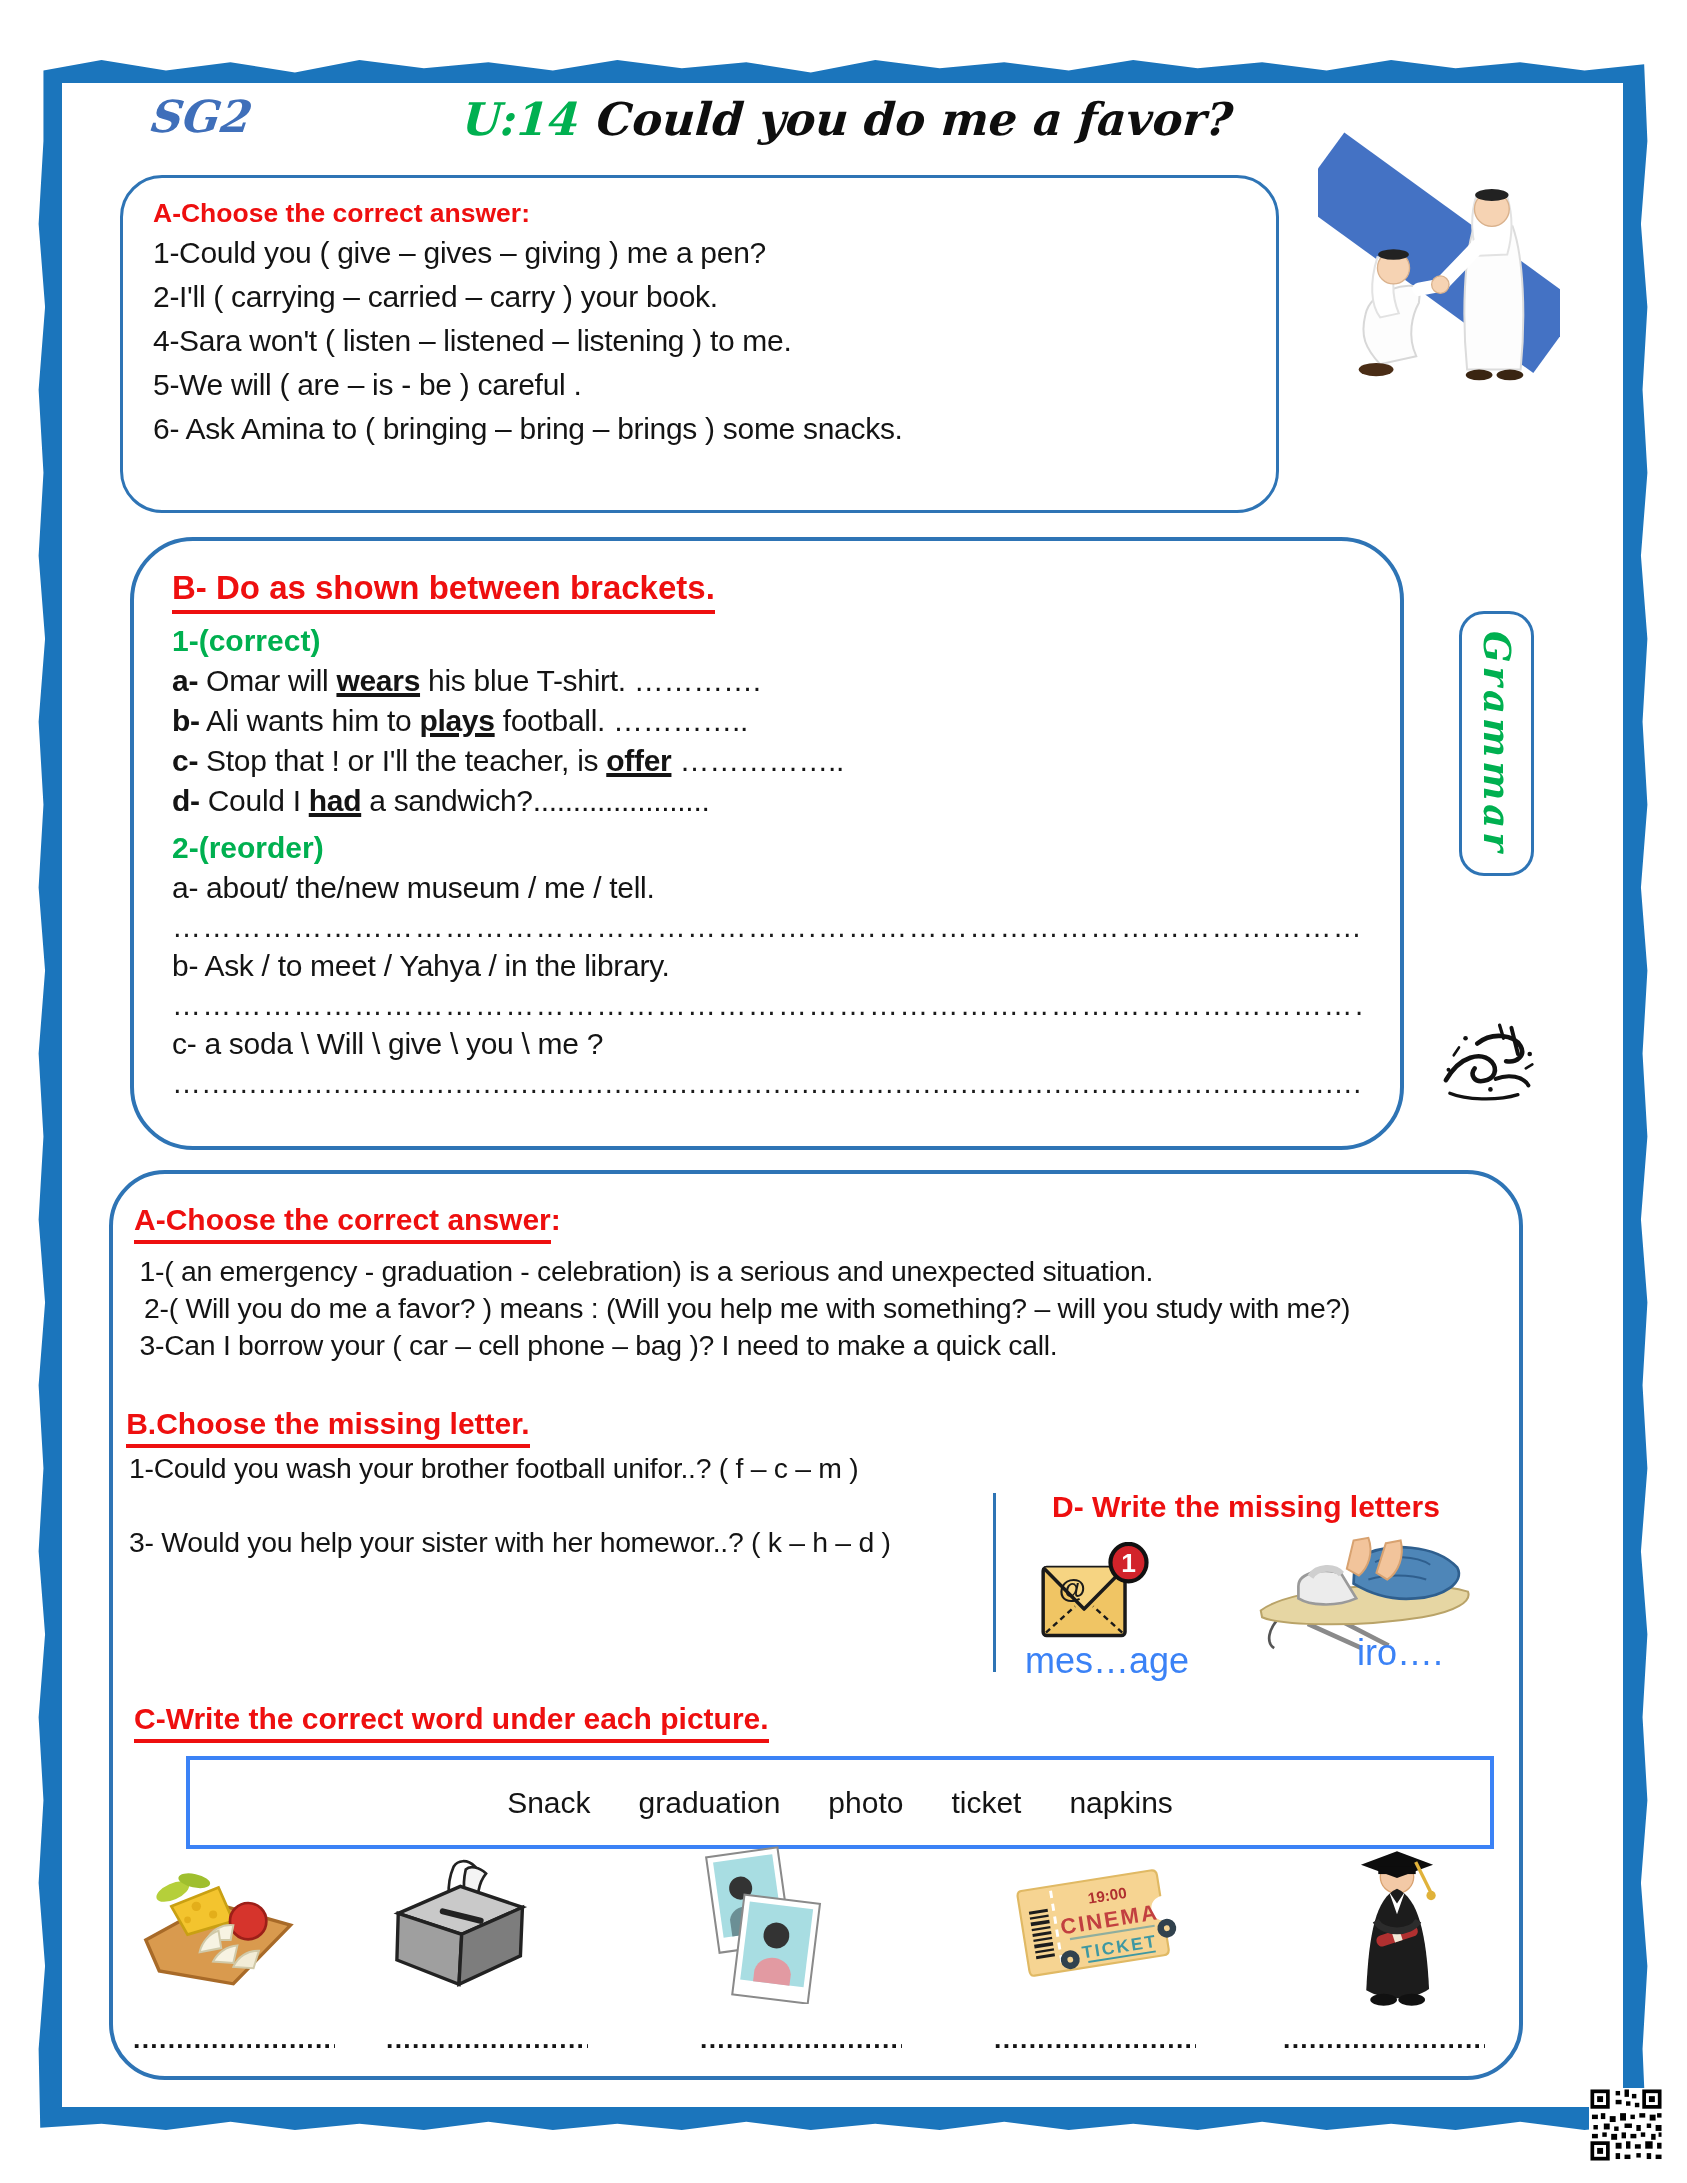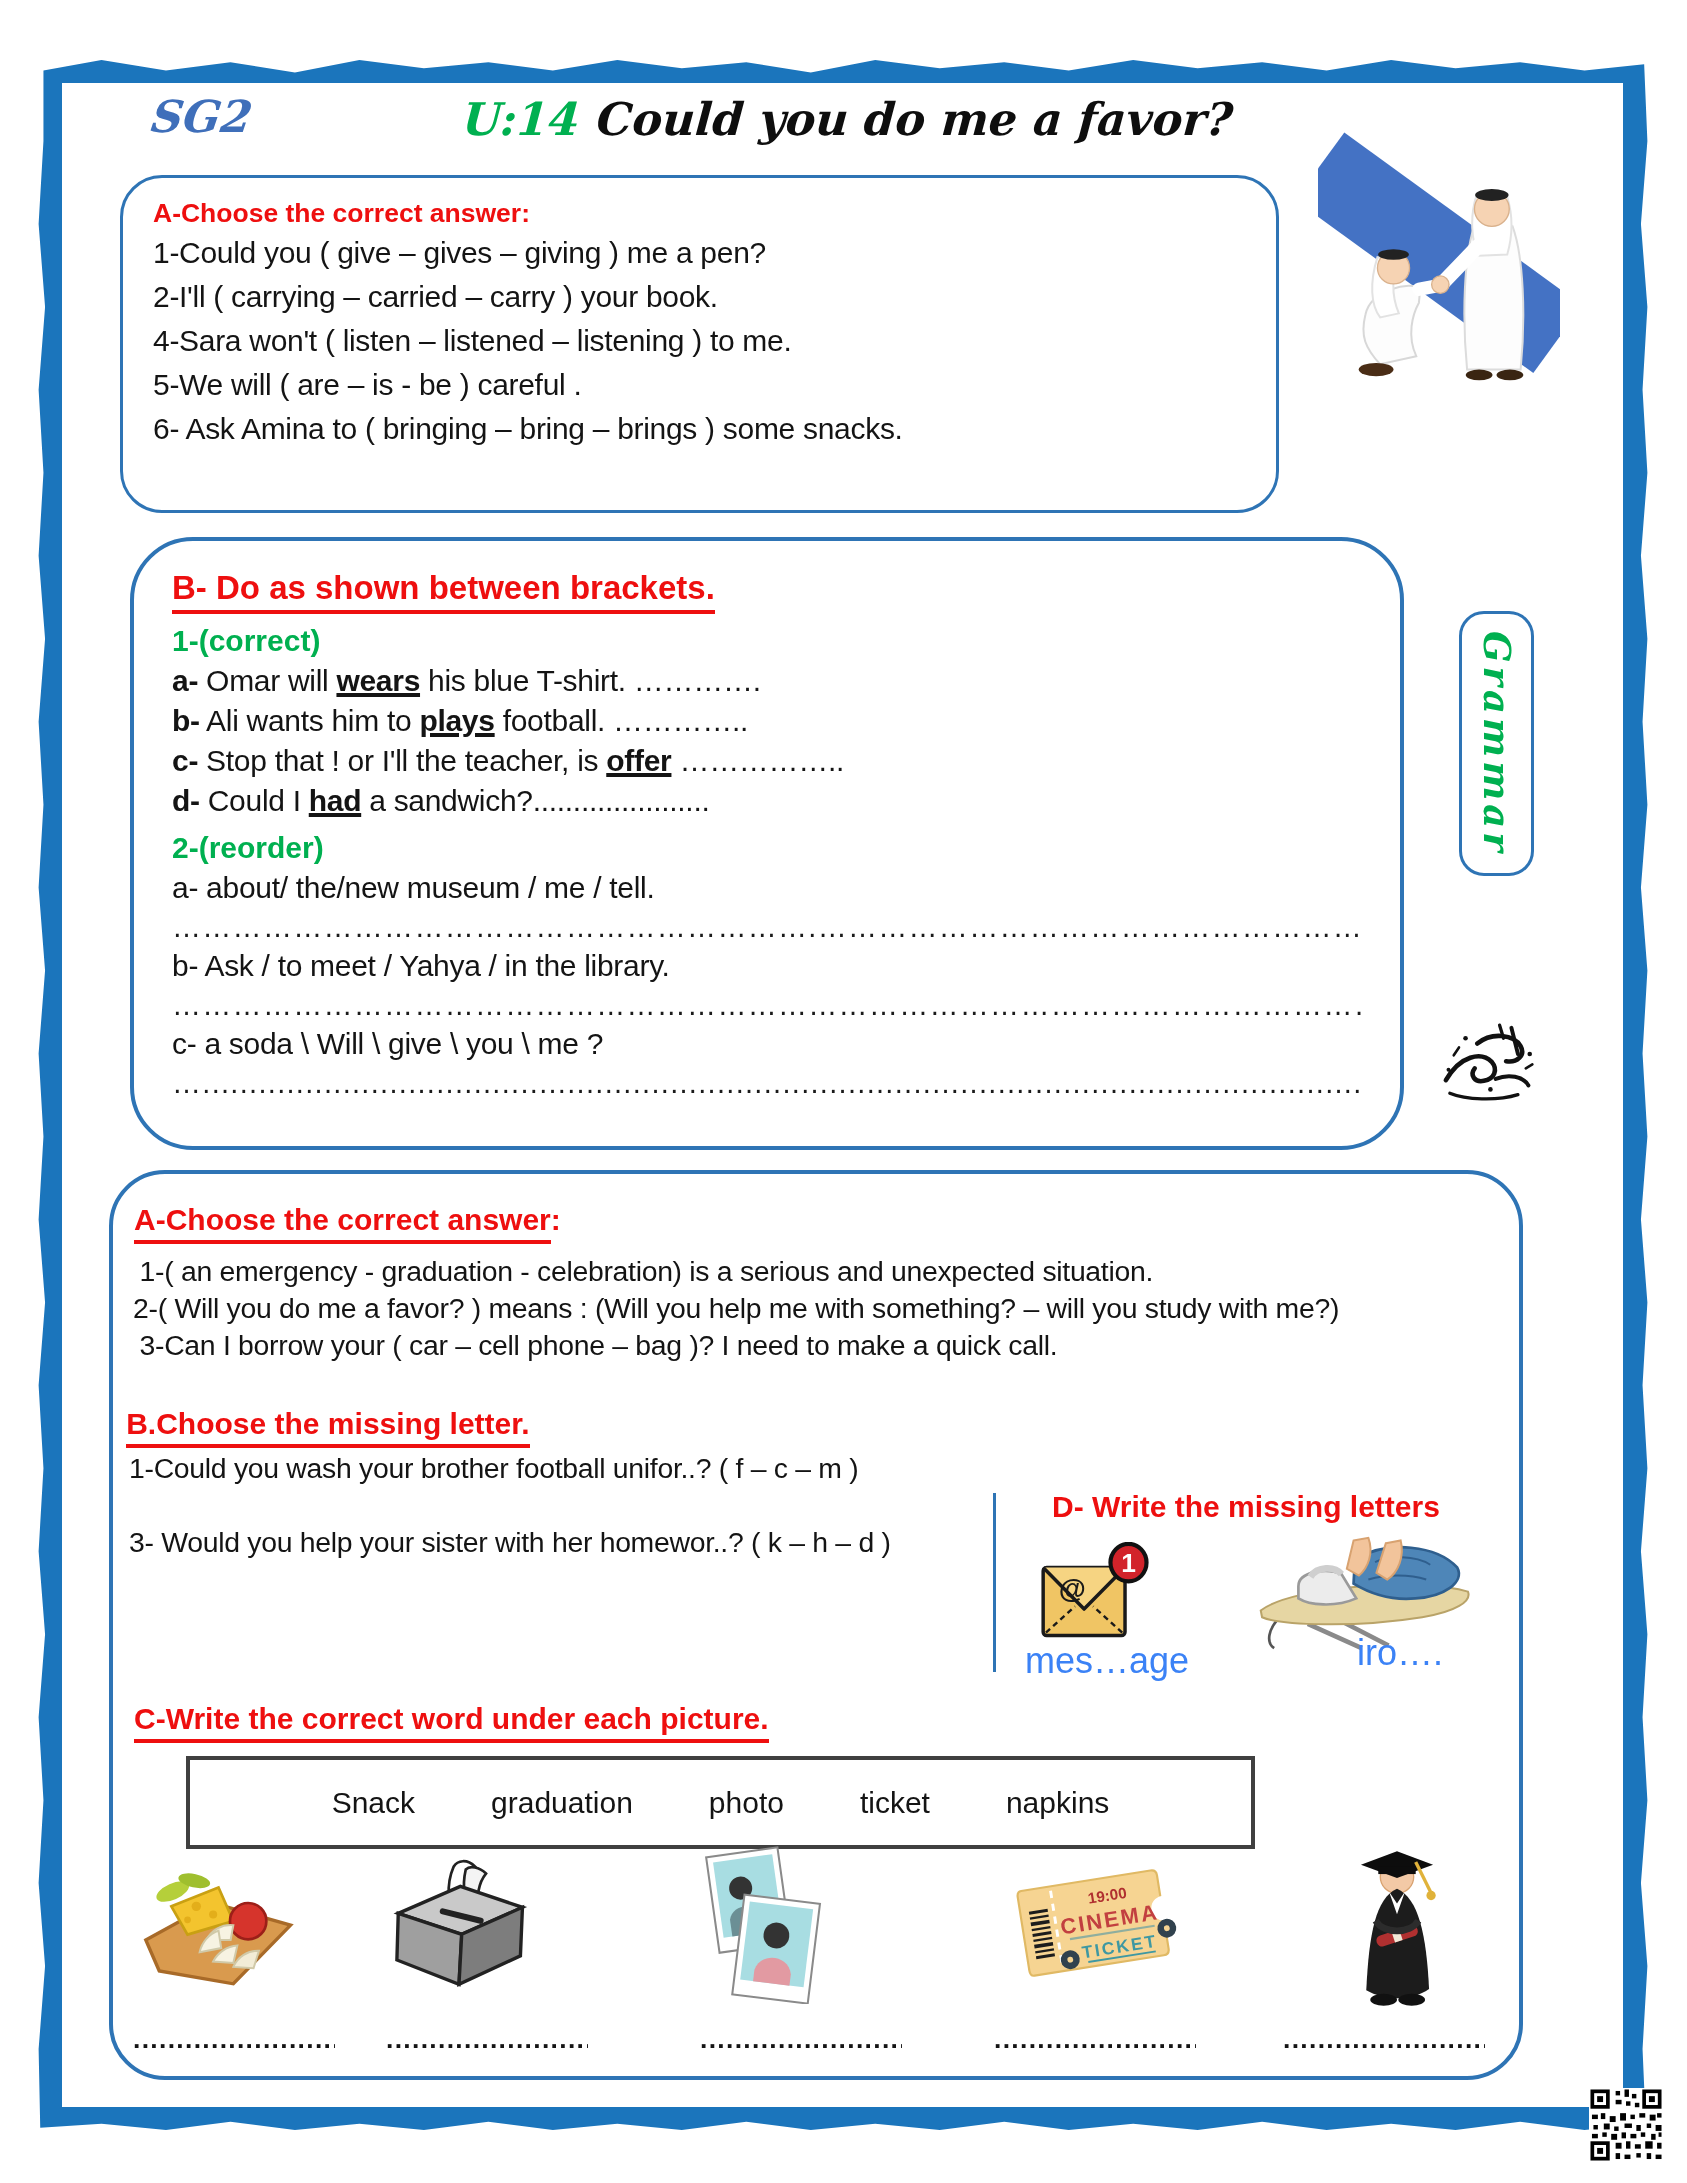--- a/index.html
+++ b/index.html
@@ -26,22 +26,22 @@
   .b1-item{font-size:30px;line-height:40px;white-space:nowrap;letter-spacing:-0.3px}
   .kw{font-weight:bold;text-decoration:underline;text-decoration-thickness:4px}
   .bold{font-weight:bold}
   .dotline{font-size:29px;line-height:38px;white-space:nowrap;overflow:hidden;letter-spacing:1.3px;color:#1a1a1a;max-width:1197px}
   .grammar-box{left:1459px;top:611px;width:75px;height:265px;border-radius:25px;display:flex;align-items:center;justify-content:center}
   .grammar-text{writing-mode:vertical-rl;text-orientation:sideways;font-size:37px;color:#00b050;letter-spacing:4px}
   .box-main{left:109px;top:1170px;width:1414px;height:910px;border-radius:56px;border-width:4px}
   .m-h{position:absolute;font-weight:bold;color:#ee0f0f;font-size:30px;white-space:nowrap}
   .m-t{position:absolute;font-size:28.4px;white-space:nowrap;color:#141414;letter-spacing:-0.3px}
   .divider{position:absolute;left:880px;top:319px;width:3.3px;height:179px;background:#2e74b5}
-  .wordbank{position:absolute;left:73px;top:582px;width:1069px;height:93px;border:4px solid #404040;
-            display:flex;align-items:center;justify-content:center;gap:76px;font-size:30px;background:#fff}
+  .wordbank{position:absolute;left:73px;top:582px;width:1308px;height:93px;border:4px solid #3b82f6;
+            display:flex;align-items:center;justify-content:center;gap:48px;font-size:30px;background:#fff}
   .ansline{position:absolute;top:850px;font-size:26.5px;font-weight:bold;letter-spacing:1.3px;white-space:nowrap;overflow:hidden;width:202px}
   .label-big{position:absolute;font-size:36px;color:#3b82f6}
   .imgwrap{position:absolute}
   .tilt{transform:rotate(-9deg)}
 </style>
 </head>
 <body>
 
 <div class="frame"></div>
 <div class="frame-inner"></div>
@@ -117,21 +117,21 @@
     <circle cx="48" cy="34" r="3.5" fill="#111"></circle>
       <circle cx="86" cy="112" r="3.5" fill="#111"></circle>
     <circle cx="146" cy="58" r="3.5" fill="#111"></circle>
       <circle cx="22" cy="82" r="3" fill="#111"></circle>
   </svg>
 </div>
 
 <div class="box box-main">
   <div class="m-h" style="left:21px;top:29px"><span class="u-red" style="border-bottom-width:4px">A-Choose the correct answer</span><span>: </span></div>
   <div class="m-t" style="left:26.5px;top:81px">1-( an emergency -  graduation - celebration) is a serious and unexpected situation.</div>
-  <div class="m-t" style="left:20px;top:118px">2-( Will you do me a favor? ) means : (Will you help me with something? – will you study with me?)</div>
+  <div class="m-t" style="left:31px;top:118px">2-( Will you do me a favor? ) means : (Will you help me with something? – will you study with me?)</div>
   <div class="m-t" style="left:26.5px;top:155px">3-Can I borrow your ( car – cell phone – bag )? I need to make a quick call.</div>
 
   <div class="m-h" style="left:13.2px;top:233px"><span class="u-red" style="border-bottom-width:4px">B.Choose the missing letter.</span></div>
   <div class="m-t" style="left:16px;top:278px">1-Could you  wash your brother football unifor..? ( f – c – m )</div>
   <div class="m-t" style="left:16px;top:352px">3- Would you help your sister with her homewor..? ( k – h – d )</div>
 
   <div class="divider"></div>
   <div class="m-h" style="left:939px;top:316px">D- Write the missing letters</div>
 
   <div class="imgwrap" style="left:926px;top:368px;width:111px;height:105px">

